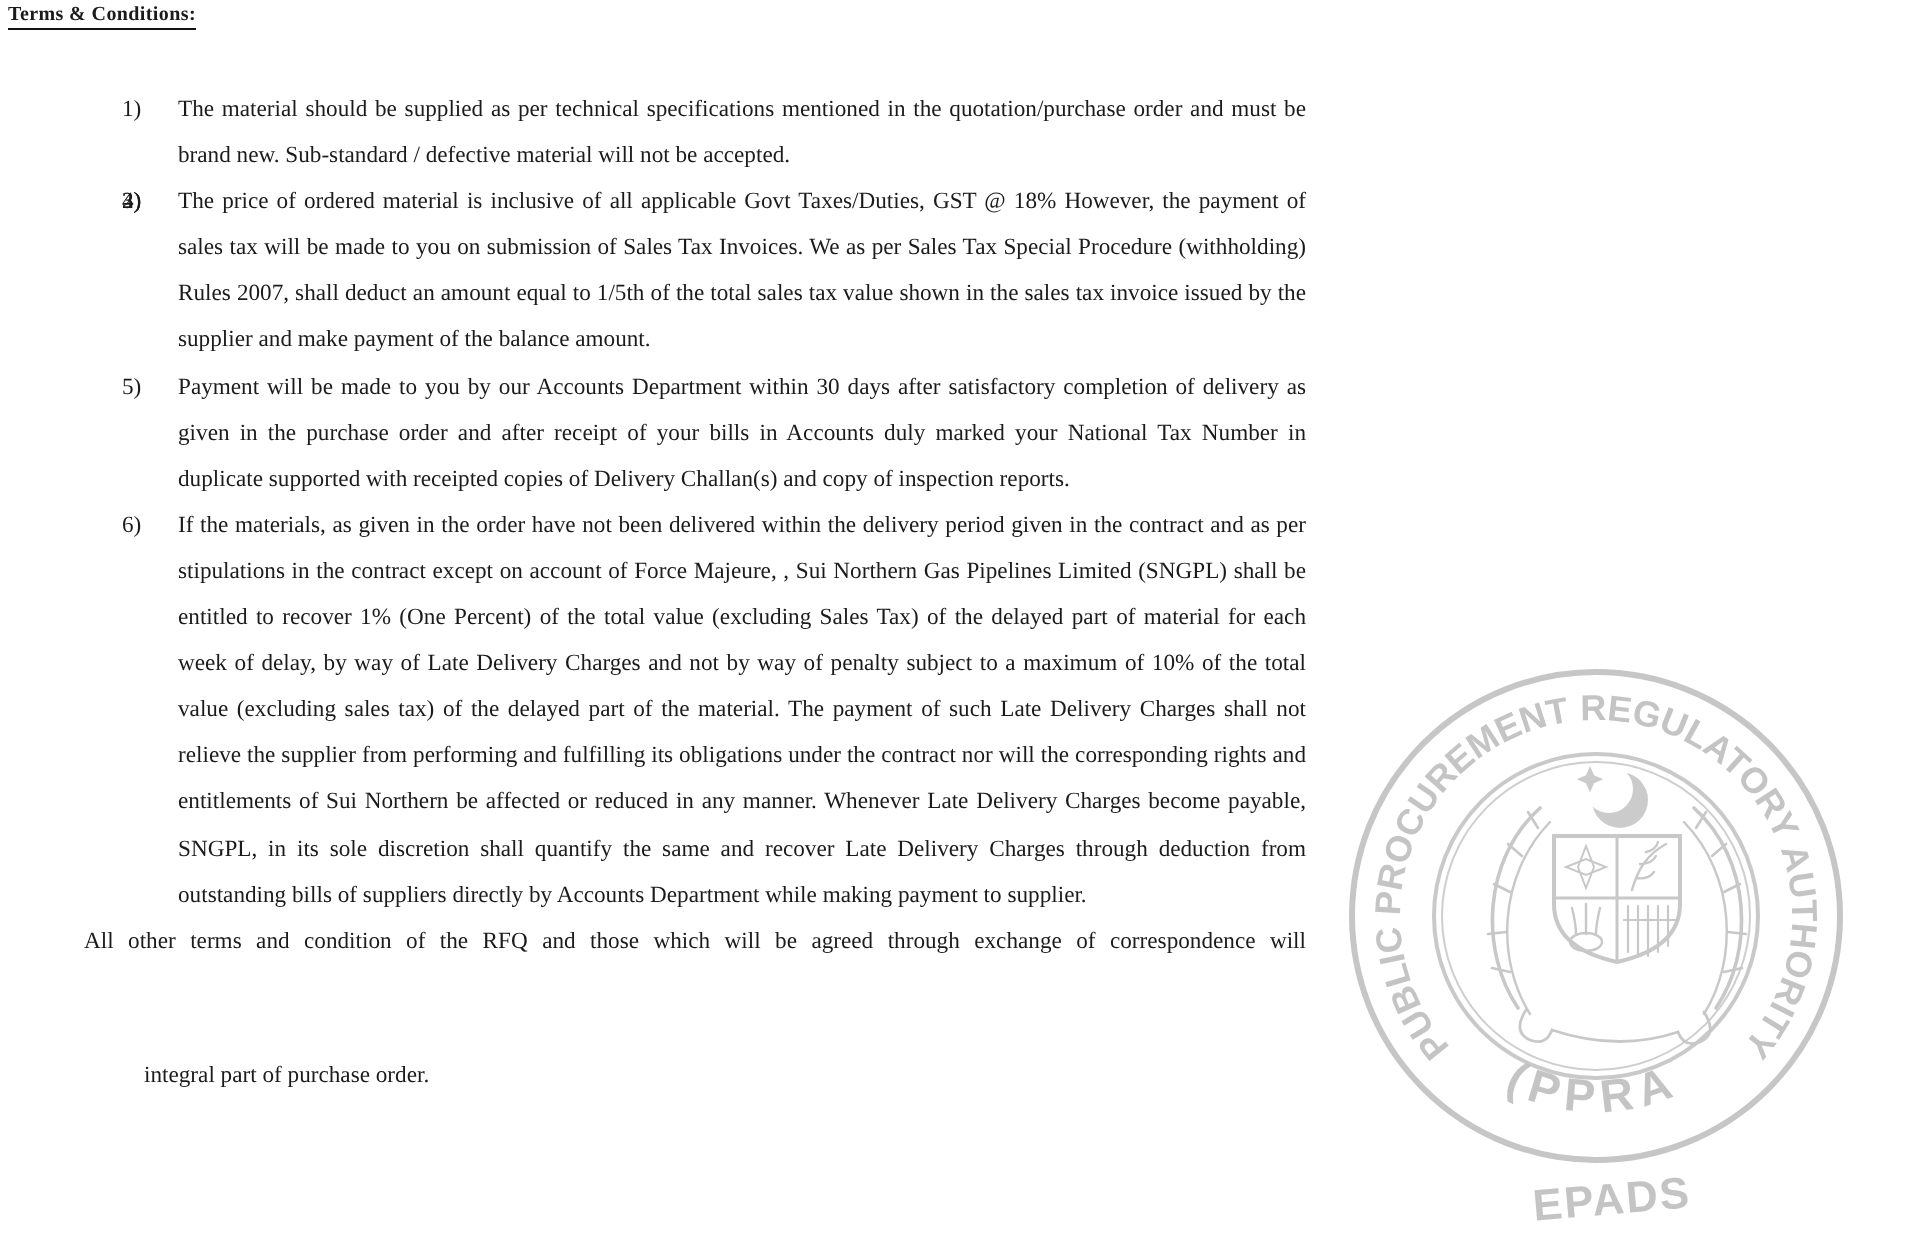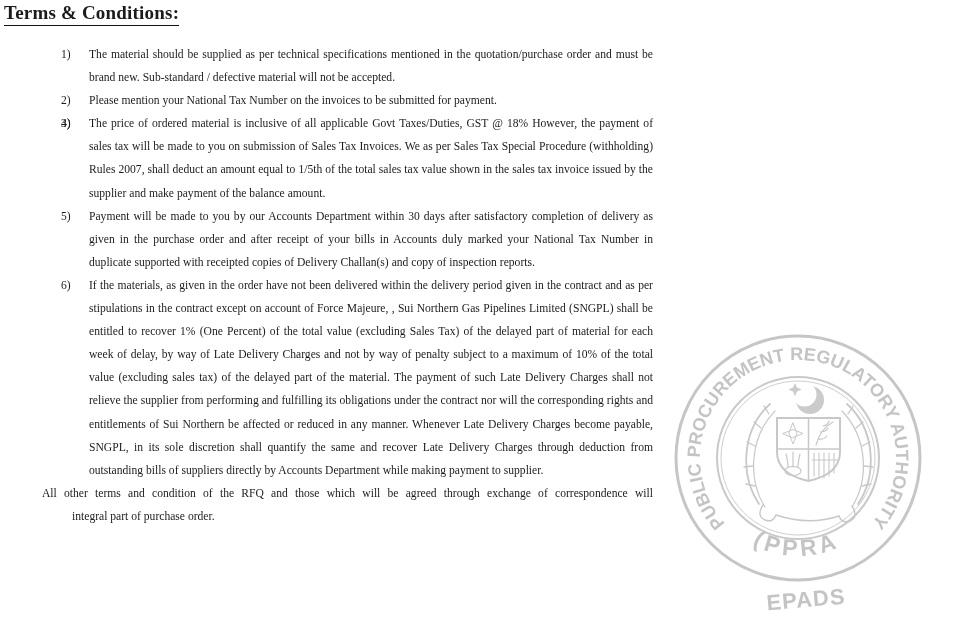--- a/index.html
+++ b/index.html
@@ -6,21 +6,21 @@
   body{
     width:960px;height:622px;
     background:#ffffff;
     position:relative;
     overflow:hidden;
     font-family:"Liberation Serif", serif;
     color:#1b1b1b;
   }
   .doc-title{
     position:absolute;left:4px;top:2px;
-    font-size:19px;font-weight:bold;
+    font-size:10px;font-weight:bold;
     border-bottom:1.6px solid #111;
     padding-bottom:1px;
     letter-spacing:.2px;
   }
   .terms{
     position:absolute;left:0;top:43px;width:653px;
     font-size:11.6px;line-height:23.1px;
   }
   .term-item{
     position:relative;
@@ -31,20 +31,21 @@
     position:absolute;left:61px;top:0;
   }
   .closing-1{
     margin-left:42px;
     text-align:justify;
     text-align-last:justify;
     font-family:Liberation Serif, serif;
   }
   .closing-2{
     margin-left:72px;
+    margin-top:44px;
   }
   .watermark{
     position:absolute;left:648px;top:308px;
     width:300px;height:314px;
     pointer-events:none;
   }
   .watermark text{font-family:"Liberation Sans", sans-serif;}
 </style>
 </head>
 <body>
@@ -53,21 +54,20 @@
 
 <div class="terms">
 
   <div class="term-item">
     <span class="term-num">1)</span>
     <span>The material should be supplied as per technical specifications mentioned in the quotation/purchase order and must be brand new. Sub-standard / defective material will not be accepted.</span>
   </div>
 
   <div class="term-item">
     <span class="term-num">2)</span>
-    <span>Please mention your National Tax Number on the invoices to be submitted for payment.</span>
   </div>
 
   <div class="term-item">
     <span class="term-num">3)</span>
   </div>
 
   <div class="term-item">
     <span class="term-num">4)</span>
     <span>The price of ordered material is inclusive of all applicable Govt Taxes/Duties, GST @ 18% However, the payment of sales tax will be made to you on submission of Sales Tax Invoices. We as per Sales Tax Special Procedure (withholding) Rules 2007, shall deduct an amount equal to 1/5th of the total sales tax value shown in the sales tax invoice issued by the supplier and make payment of the balance amount.</span>
   </div>

